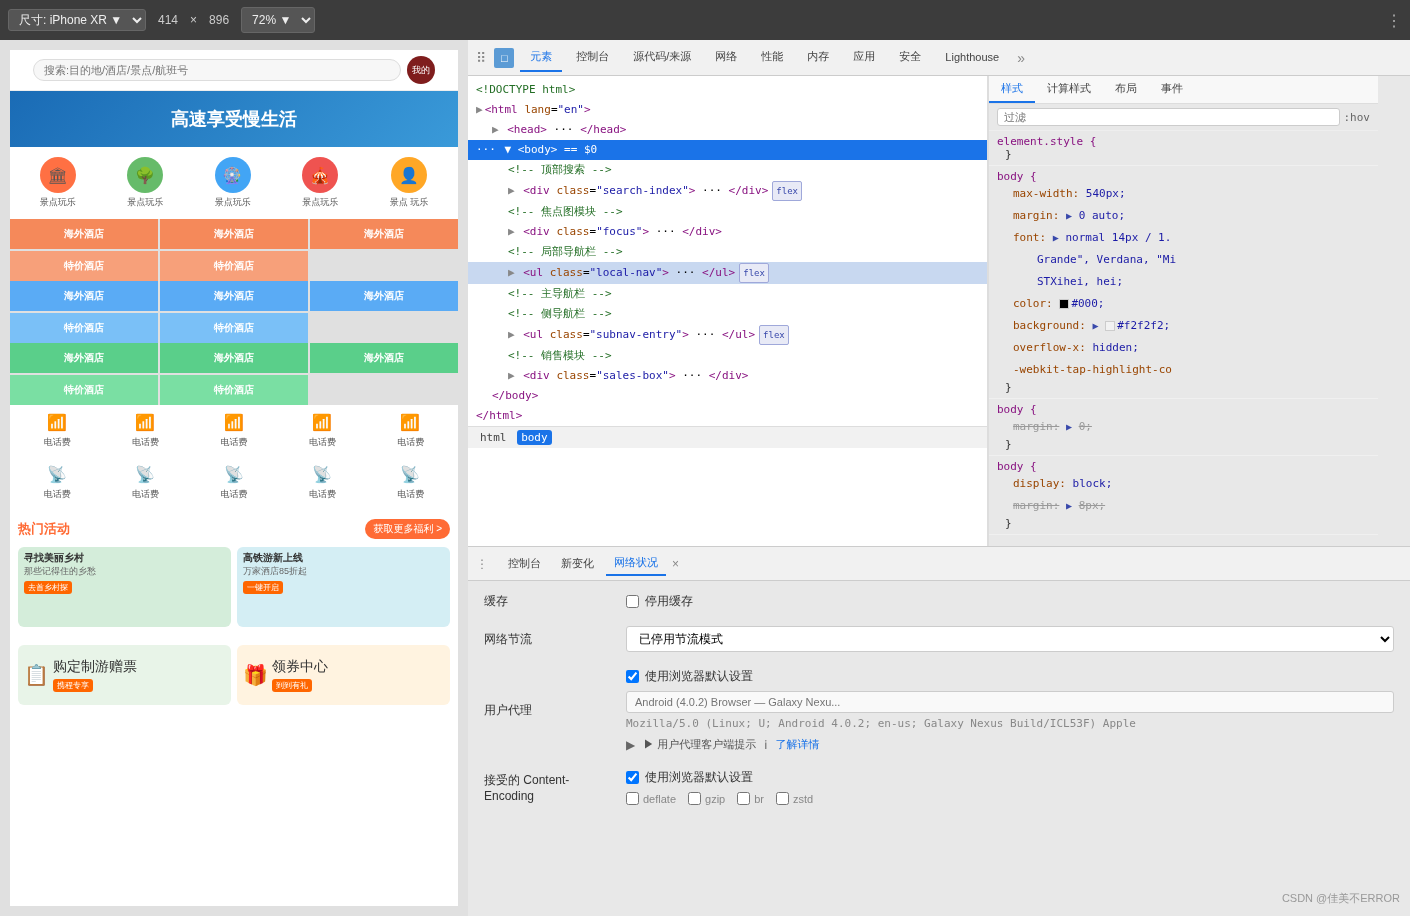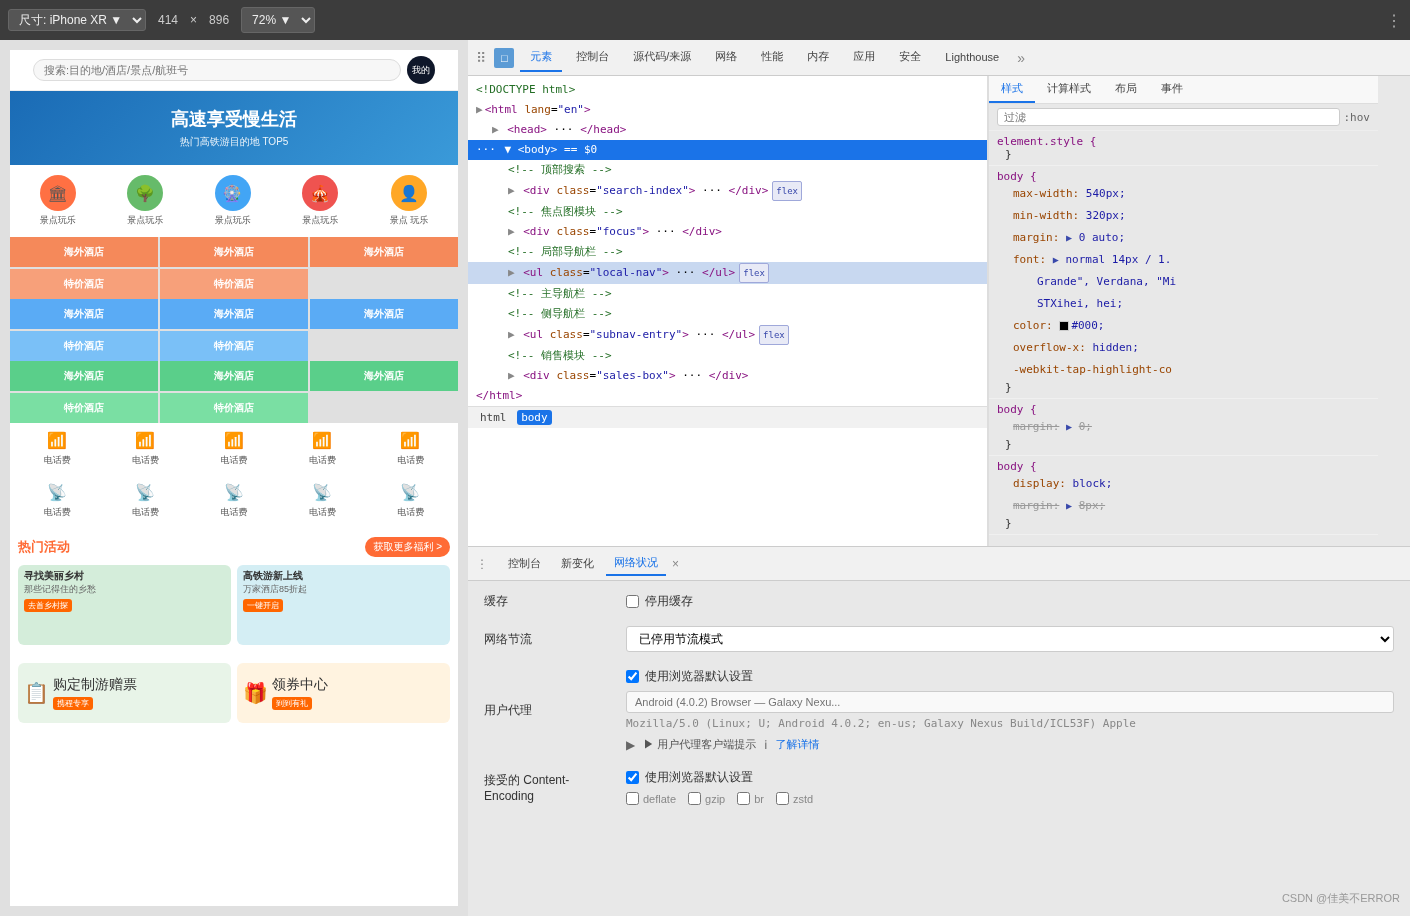--- a/index.html
+++ b/index.html
@@ -82,21 +82,21 @@
       border-radius: 16px;
       padding: 4px 10px;
       font-size: 11px;
       color: #666;
       background: #f7f7f7;
     }
     .phone-avatar {
       width: 28px;
       height: 28px;
       border-radius: 50%;
-      background: #0f172a;
+      background: #7f1d1d;
       margin-left: 6px;
       display: flex;
       align-items: center;
       justify-content: center;
       color: white;
       font-size: 9px;
     }
 
     
     .phone-hero {
@@ -494,21 +494,20 @@
 
       <div class="phone-search">
         <input class="phone-search-input" type="text" placeholder="搜索:目的地/酒店/景点/航班号" style="">
         <div class="phone-avatar">
           <span>我的</span>
         </div>
       </div>
 
       <div class="phone-hero">
         <h2>高速享受慢生活</h2>
-        <p>热门高铁游目的地 TOP5</p>
       </div>
 
       <div class="phone-categories">
         <div class="cat-item">
           <div class="cat-icon" style="background:#ff7043">
               <span>🏛</span>
             </div>
           <span>景点玩乐</span>
         </div>
         <div class="cat-item">
@@ -707,20 +706,23 @@
         </div>
         <div class="tree-line" style="padding-left:40px">
           <span class="tree-expand">▶</span> <span class="tree-tag">&lt;ul</span> <span class="tree-attr-name">class</span>=<span class="tree-attr-val">"subnav-entry"</span><span class="tree-tag">&gt;</span> ··· <span class="tree-tag">&lt;/ul&gt;</span><span class="tree-badge">flex</span>
         </div>
         <div class="tree-line" style="padding-left:40px">
           <span class="tree-comment">&lt;!-- 销售模块 --&gt;</span>
         </div>
         <div class="tree-line" style="padding-left:40px">
           <span class="tree-expand">▶</span> <span class="tree-tag">&lt;div</span> <span class="tree-attr-name">class</span>=<span class="tree-attr-val">"sales-box"</span><span class="tree-tag">&gt;</span> ··· <span class="tree-tag">&lt;/div&gt;</span>
         </div>
+        <div class="tree-line" style="padding-left:24px">
+          <span class="tree-tag">&lt;/body&gt;</span>
+        </div>
         <div class="tree-line">
           <span class="tree-tag">&lt;/html&gt;</span>
         </div>
 
         <div class="tree-breadcrumb">
           <span class="breadcrumb-item">html</span>
           <span style="color:#aaa"> </span>
           <span class="breadcrumb-item active">body</span>
         </div>
       </div>
@@ -738,26 +740,26 @@
         </div>
 
         <div class="styles-rule">
           <div><span class="styles-rule-selector">element.style {</span></div>
           <div style="padding-left:8px"><span class="styles-rule-brace">}</span></div>
         </div>
 
         <div class="styles-rule">
           <div><span class="styles-rule-selector">body {</span></div>
           <div class="styles-section"><span class="styles-prop">max-width:</span> <span class="styles-val">540px;</span></div>
-          <div class="styles-section"><span class="styles-prop">min-width:</span> <span class="styles-val">320px;</span></div>
           <div class="styles-section"><span class="styles-prop">margin:</span> <span class="styles-arrow">▶</span> <span class="styles-val">0 auto;</span></div>
           <div class="styles-section"><span class="styles-prop">font:</span> <span class="styles-arrow">▶</span> <span class="styles-val">normal 14px / 1.</span></div>
           <div class="styles-section" style="padding-left:40px"><span class="styles-val">Grande", Verdana, "Mi</span></div>
           <div class="styles-section" style="padding-left:40px"><span class="styles-val">STXihei, hei;</span></div>
           <div class="styles-section"><span class="styles-prop">color:</span> <span style="display:inline-block;width:10px;height:10px;background:#000;border:1px solid #ccc;vertical-align:middle;margin-right:2px;"></span><span class="styles-val">#000;</span></div>
+          <div class="styles-section"><span class="styles-prop">background:</span> <span class="styles-arrow">▶</span> <span style="display:inline-block;width:10px;height:10px;background:#f2f2f2;border:1px solid #ccc;vertical-align:middle;margin-right:2px;"></span><span class="styles-val">#f2f2f2;</span></div>
           <div class="styles-section"><span class="styles-prop">overflow-x:</span> <span class="styles-val">hidden;</span></div>
           <div class="styles-section"><span class="styles-prop">-webkit-tap-highlight-co</span></div>
           <div style="padding-left:8px"><span class="styles-rule-brace">}</span></div>
         </div>
 
         <div class="styles-rule">
           <div><span class="styles-rule-selector">body {</span></div>
           <div class="styles-section"><span class="styles-prop styles-strikethrough">margin:</span> <span class="styles-arrow">▶</span> <span class="styles-val styles-strikethrough">0;</span></div>
           <div style="padding-left:8px"><span class="styles-rule-brace">}</span></div>
         </div>

